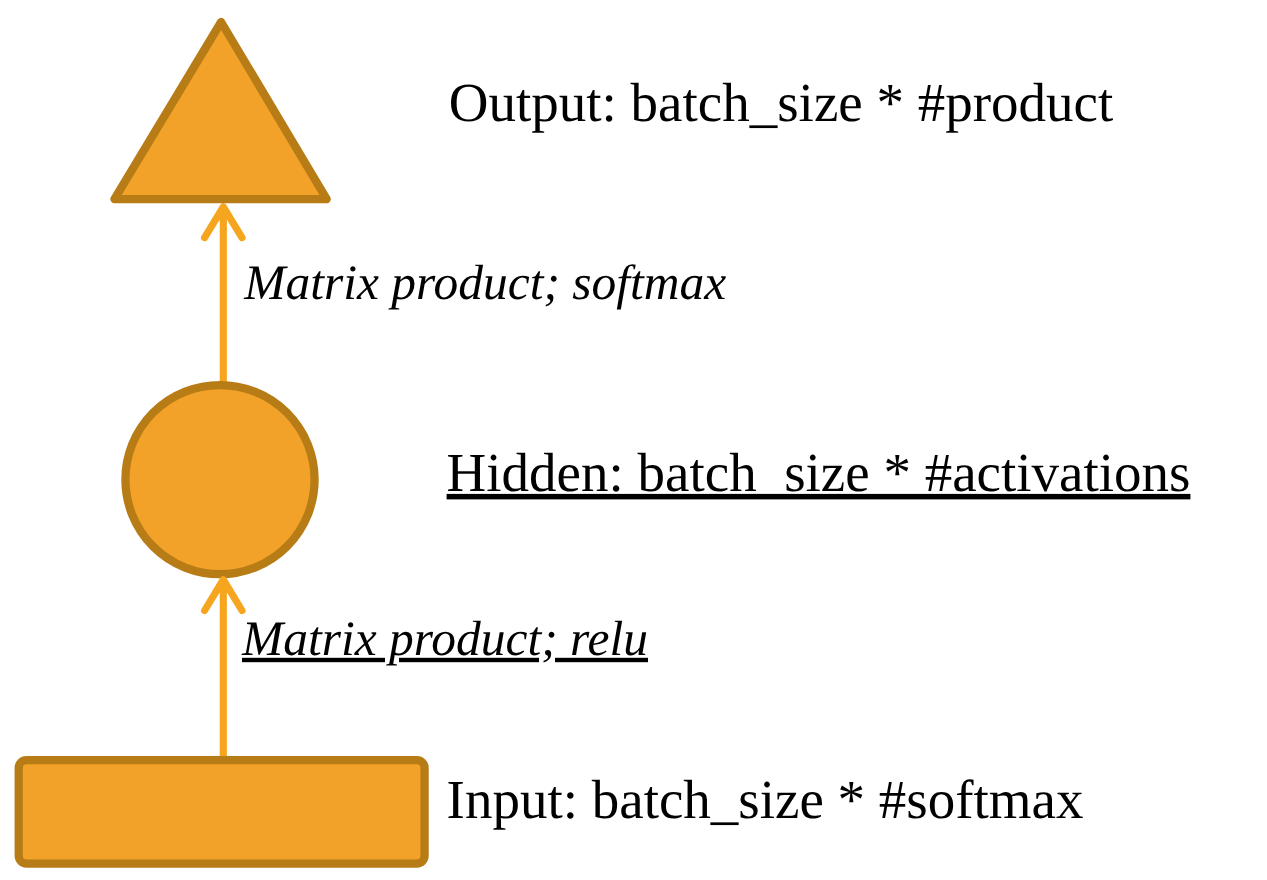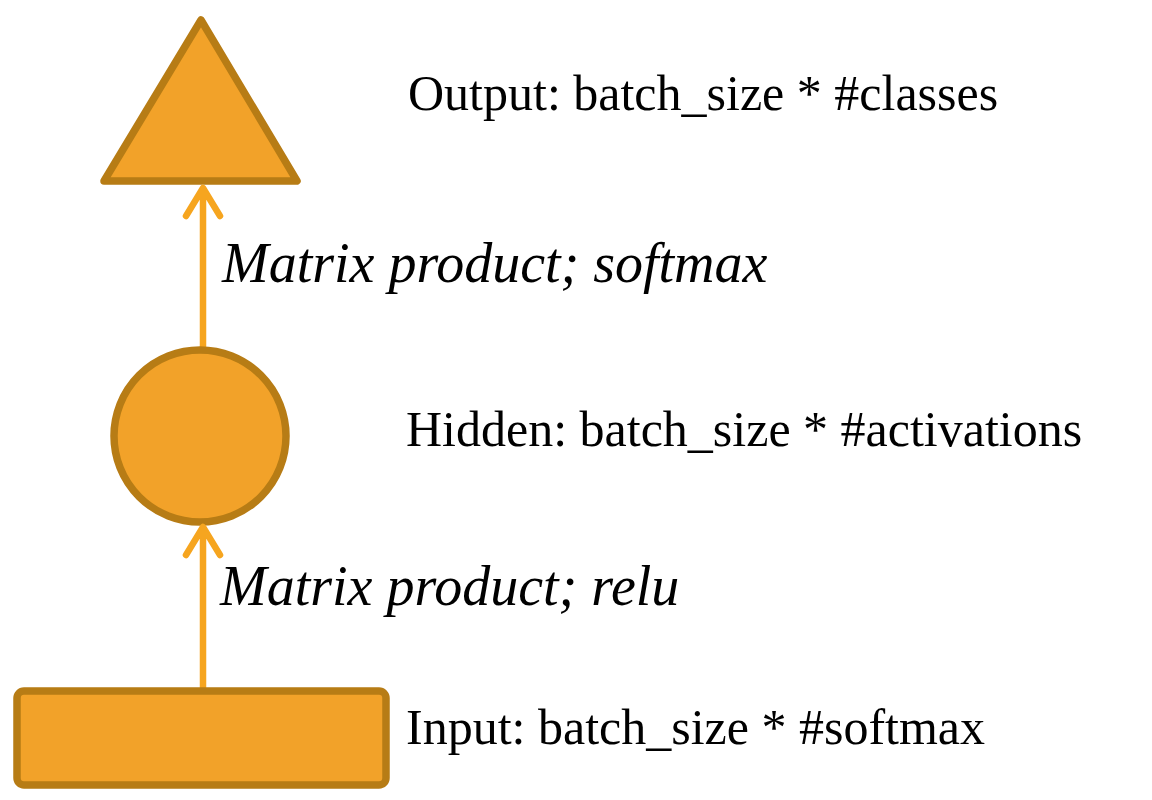--- a/index.html
+++ b/index.html
@@ -25,21 +25,21 @@
   .label {
     position: absolute;
     color: #000000;
     white-space: nowrap;
     line-height: 1.1;
   }
   .label.node-label {
     font-size: 50px;
   }
   .label.edge-label {
-    font-size: 56px;
+    font-size: 45px;
     font-style: italic;
   }
 </style>
 </head>
 <body>
 
 <div class="canvas">
 
   <svg class="shapes-svg" viewBox="0 0 1152 800" xmlns="http://www.w3.org/2000/svg">
 
@@ -47,23 +47,23 @@
 
     <path d="M 203 347 L 203 192 M 186 216 L 203 188 L 220 216" fill="none" stroke-width="6.5" stroke-linecap="round" stroke-linejoin="round" stroke="#F6A51F"></path>
 
     <circle cx="200" cy="436" r="86" stroke-width="7.5" fill="#F2A229" stroke="#B77C15"></circle>
 
     <path d="M 203 690 L 203 531 M 186 555 L 203 527 L 220 555" fill="none" stroke-width="6.5" stroke-linecap="round" stroke-linejoin="round" stroke="#F6A51F"></path>
 
     <rect x="17" y="691" width="369" height="94" rx="7" stroke-width="7.5" fill="#F2A229" stroke="#B77C15"></rect>
   </svg>
 
-  <div class="label node-label" style="left:408px; top:66px;">Output: batch_size * #classes</div>
+  <div class="label node-label" style="left:408px; top:66px;">Output: batch_size * #product</div>
 
-  <div class="label node-label" style="left:406px; top:402px;">Hidden: batch_size * #activations</div>
+  <div class="label node-label" style="left:406px; top:402px;text-decoration:underline;">Hidden: batch_size * #activations</div>
 
   <div class="label node-label" style="left:406px; top:700px;">Input: batch_size * #softmax</div>
 
   <div class="label edge-label" style="left:222px; top:233px;">Matrix product; softmax</div>
 
-  <div class="label edge-label" style="left:220px; top:556px;">Matrix product; relu</div>
+  <div class="label edge-label" style="left:220px; top:556px;text-decoration:underline;">Matrix product; relu</div>
 
 </div>
 
 </body></html>

